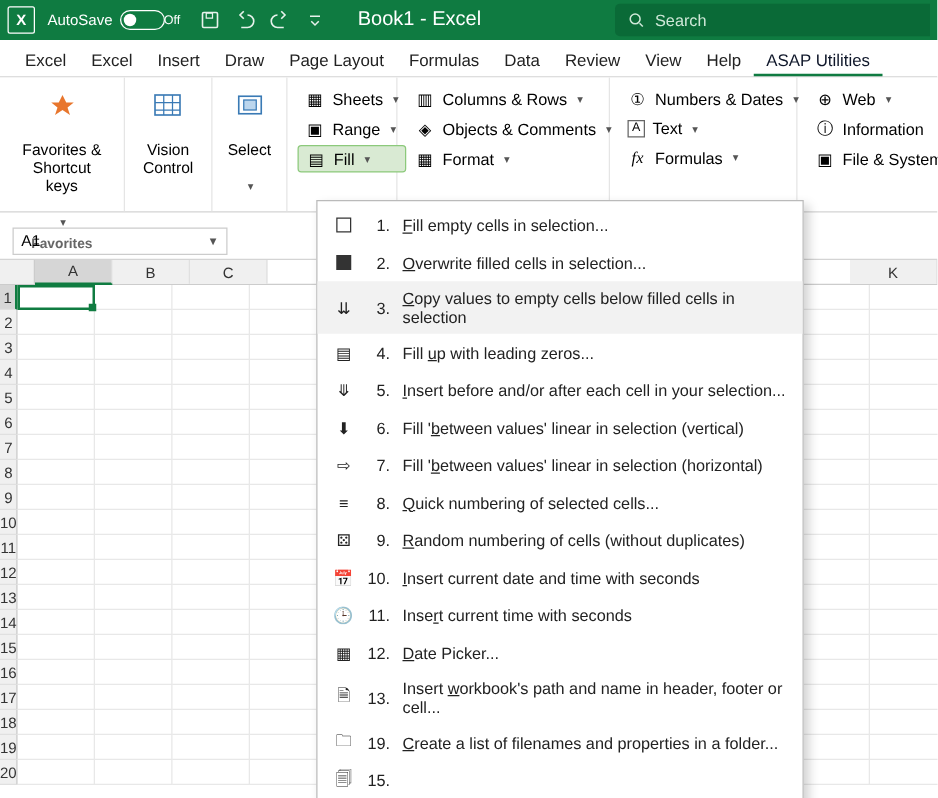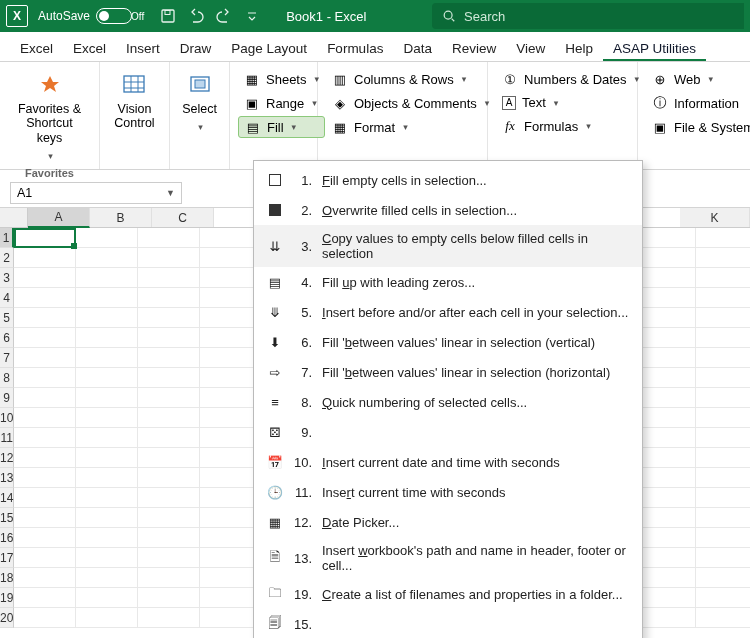--- a/index.html
+++ b/index.html
@@ -7,34 +7,34 @@
 
 
 .titlebar { background: #0f7b41; height: 32px; display: flex; align-items: center; color: #fff; padding: 0 6px; }
 .titlebar .xl-icon { width: 22px; height: 22px; background: #0f7b41; border: 1px solid #fff; border-radius: 2px; display: flex; align-items: center; justify-content: center; font-weight: bold; font-size: 12px; margin-right: 10px; }
 .autosave { display: flex; align-items: center; gap: 6px; font-size: 12px; }
 .autosave .toggle { width: 36px; height: 16px; border: 1px solid #fff; border-radius: 9px; position: relative; }
 .autosave .toggle::after { content:""; position:absolute; width:10px; height:10px; background:#fff; border-radius:50%; top:2px; left:2px; }
 .autosave .off { font-size: 10px; margin-left:-28px; color:#fff; position:relative;padding-left:21px; }
 .qat { display:flex; gap:8px; margin-left:14px; align-items:center; }
 .qat-btn { width:20px; height:20px; display:flex; align-items:center; justify-content:center; opacity:.9; }
-.bookname { margin-left: 24px; font-size: 13px; }
-.searchbar { margin-left: auto; background:#0a6a37; height:26px; width:312px; border-radius:4px 0 0 4px; display:flex; align-items:center; padding:0 10px; gap:8px; color:#cfe8d8; }
+.bookname { margin-left: 24px; font-size: 16px; }
+.searchbar { margin-left: auto; background:#0a6a37; height:26px; width:252px; border-radius:4px 0 0 4px; display:flex; align-items:center; padding:0 10px; gap:8px; color:#cfe8d8; }
 .searchbar svg { width:14px; height:14px; }
 
 
 .tabs { height: 30px; display:flex; align-items:flex-end; border-bottom: 1px solid #d4d4d4; padding: 0 10px; background:#fff; }
 .tab { padding: 6px 10px 5px; font-size: 13.5px; color:#222; cursor:default; }
 .tab.active { border-bottom: 2px solid #0f7b41; color:#0f172a; font-weight:400; padding-bottom:3px; }
 
 
 .ribbon { height: 108px; background:#fff; border-bottom:1px solid #d4d4d4; display:flex; }
 .rgroup { padding: 6px 8px 2px; border-right:1px solid #e5e5e5; display:flex; flex-direction:column; align-items:center; justify-content:space-between; }
 .rgroup-label { font-size:11px; color:#666; text-align:left; padding-top:2px;font-weight:bold; }
-.bigbtn { display:flex; flex-direction:column; align-items:center; gap:6px; padding:4px 6px; font-size:12.5px; line-height:1.15; text-align:center; }
+.bigbtn { display:flex; flex-direction:column; align-items:center; gap:17px; padding:4px 6px; font-size:12.5px; line-height:1.15; text-align:center; }
 .bigbtn .ic { width:28px; height:24px; display:flex; align-items:center; justify-content:center; }
 .rbtn { display:flex; align-items:center; gap:6px; padding:3px 6px; font-size:13px; white-space:nowrap; }
 .rbtn .ic { width:16px; height:16px; display:flex; align-items:center; justify-content:center; }
 .rcol { display:flex; flex-direction:column; gap:2px; }
 .rbtn.highlight { background:#d9ead3; border:1px solid #8cc97b; border-radius:3px; padding:2px 6px; }
 .caret { font-size:9px; color:#555; margin-left:2px; }
 
 
 .fbar { height: 30px; border-bottom:1px solid #d4d4d4; display:flex; align-items:center; margin-top:8px; }
 .namebox { width:172px; border:1px solid #ccc; height:22px; margin-left:10px; display:flex; align-items:center; padding:0 6px; font-size:12.5px; justify-content:space-between; }
@@ -616,20 +616,21 @@
       <span class="lbl">Fill '<u>b</u>etween values' linear in selection (horizontal)</span>
     </div>
     <div class="mi">
       <span class="mic">≡</span>
       <span class="num">8.</span>
       <span class="lbl"><u>Q</u>uick numbering of selected cells...</span>
     </div>
     <div class="mi">
       <span class="mic">⚄</span>
       <span class="num">9.</span>
+      <span class="lbl"><u>R</u>andom numbering of cells (without duplicates)</span>
     </div>
     <div class="mi">
       <span class="mic">📅</span>
       <span class="num">10.</span>
       <span class="lbl"><u>I</u>nsert current date and time with seconds</span>
     </div>
     <div class="mi">
       <span class="mic">🕒</span>
       <span class="num">11.</span>
       <span class="lbl">Inse<u>r</u>t current time with seconds</span>

